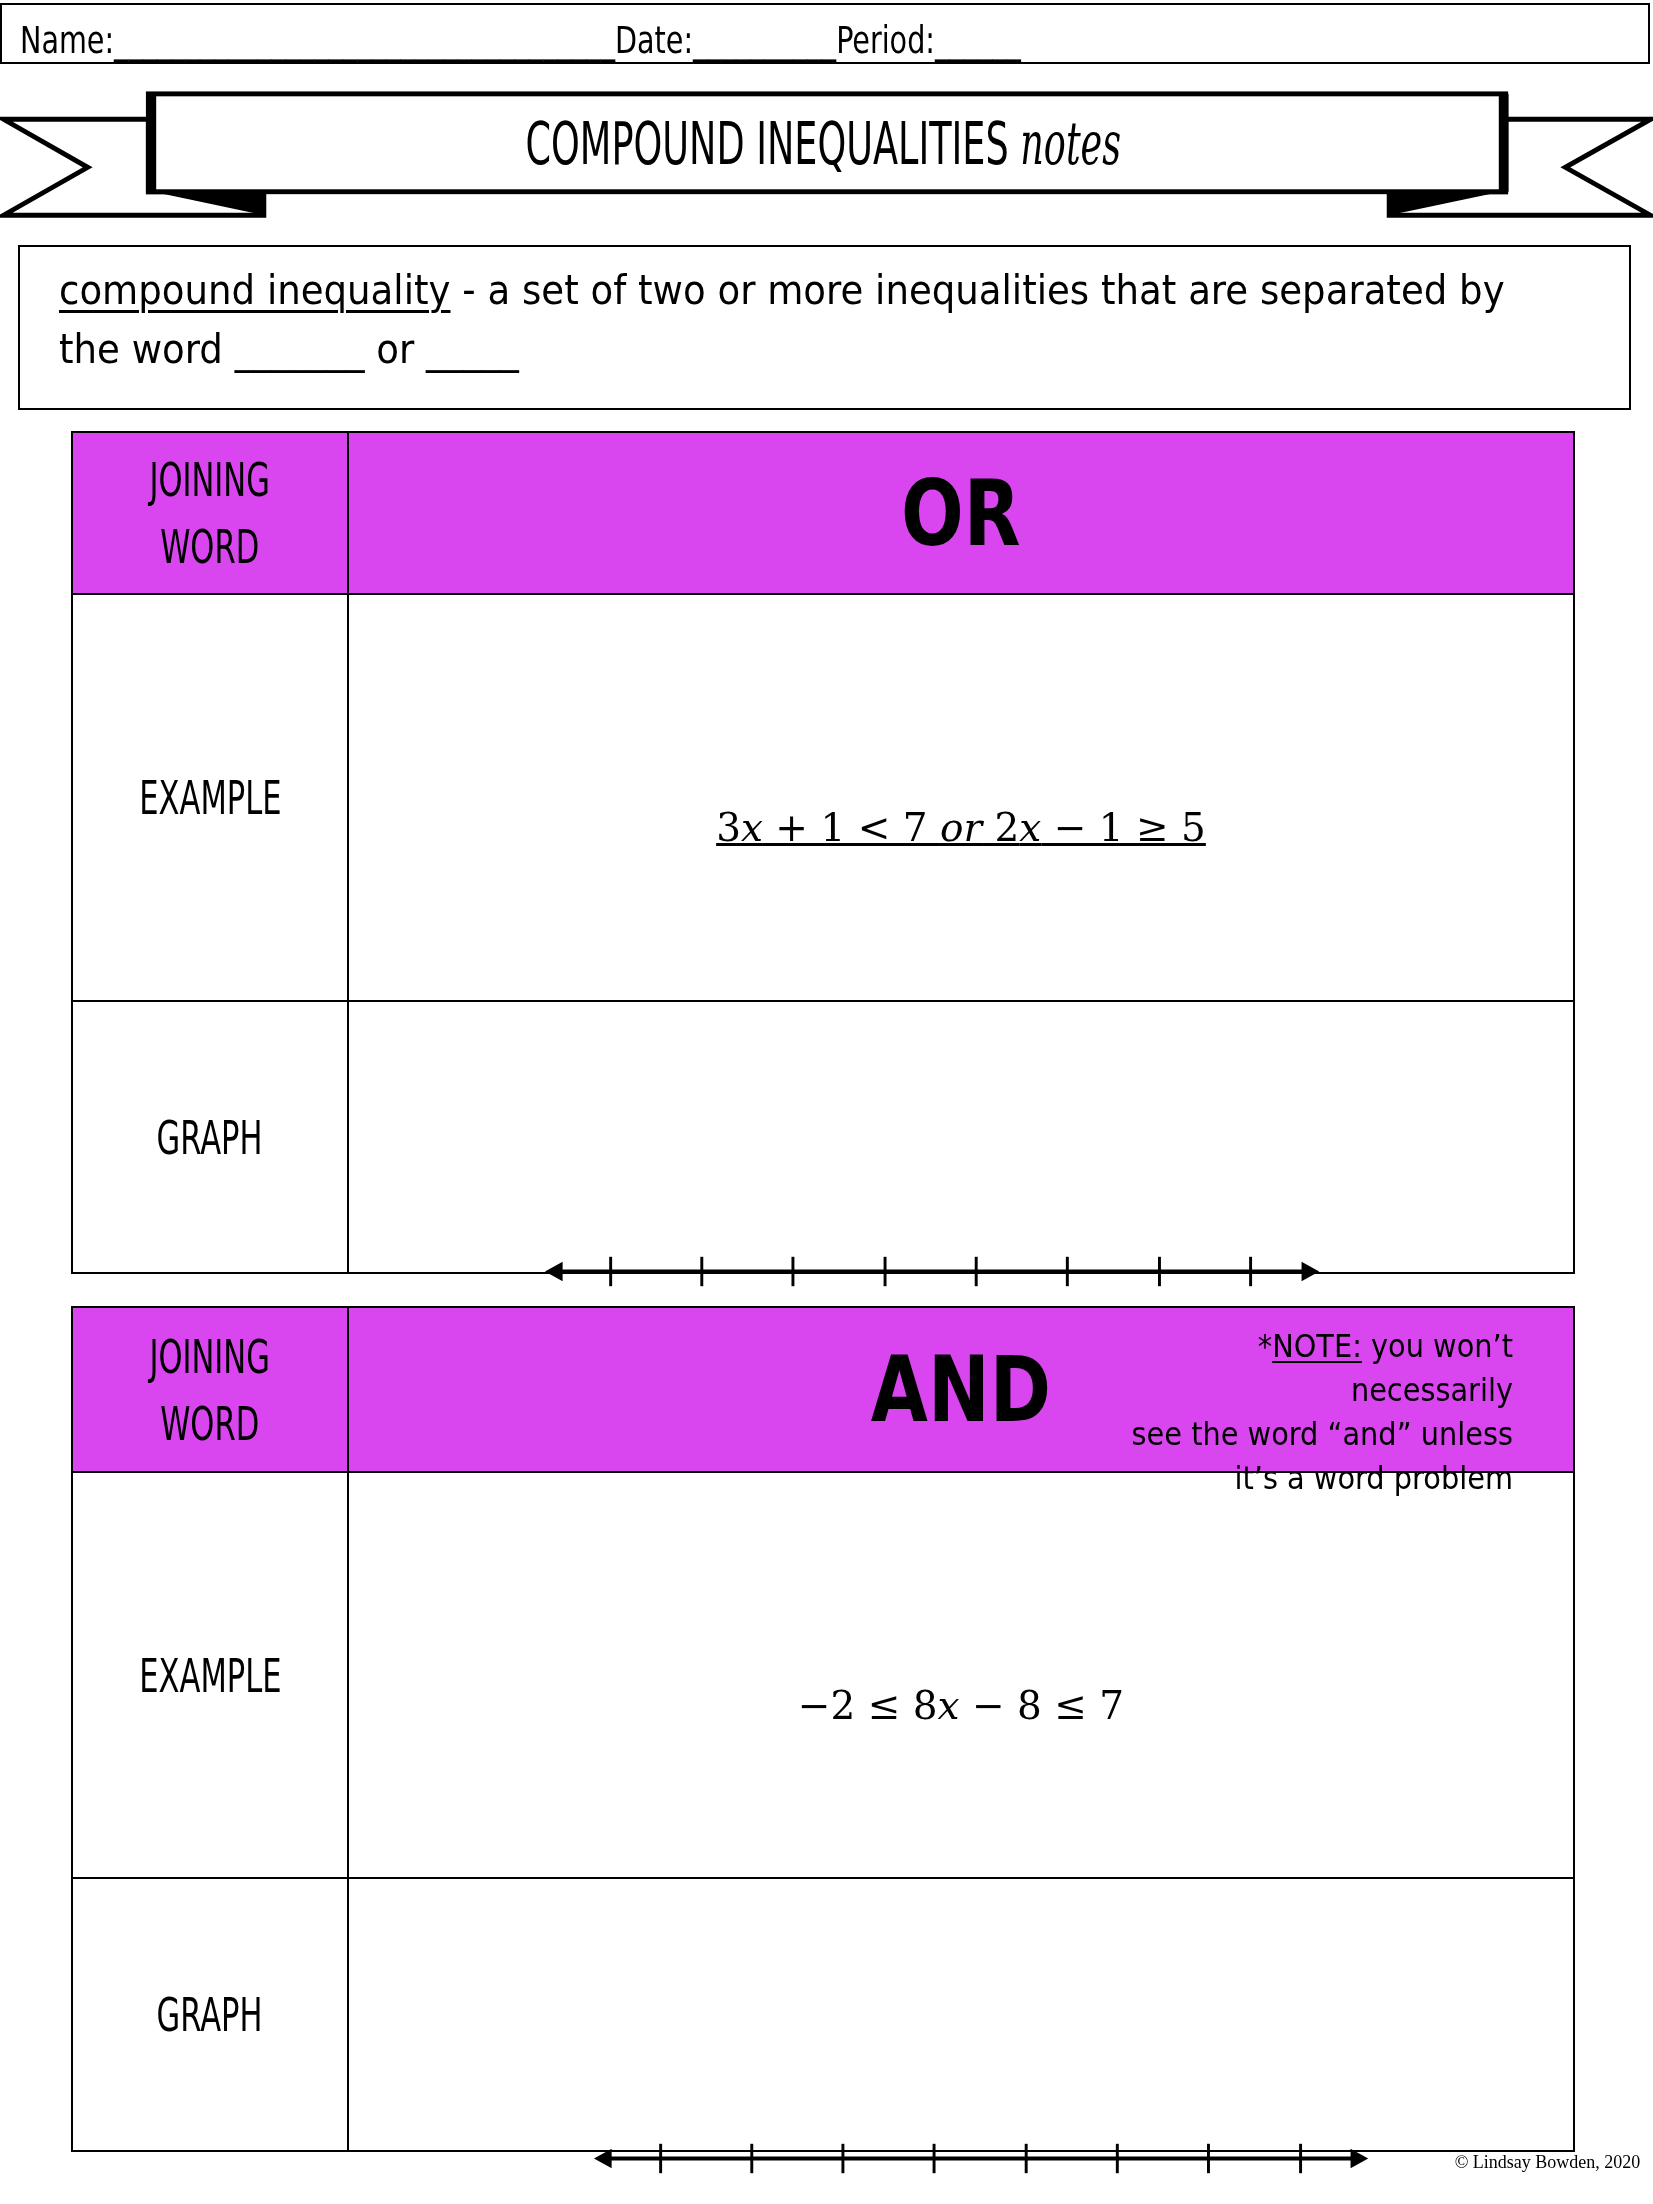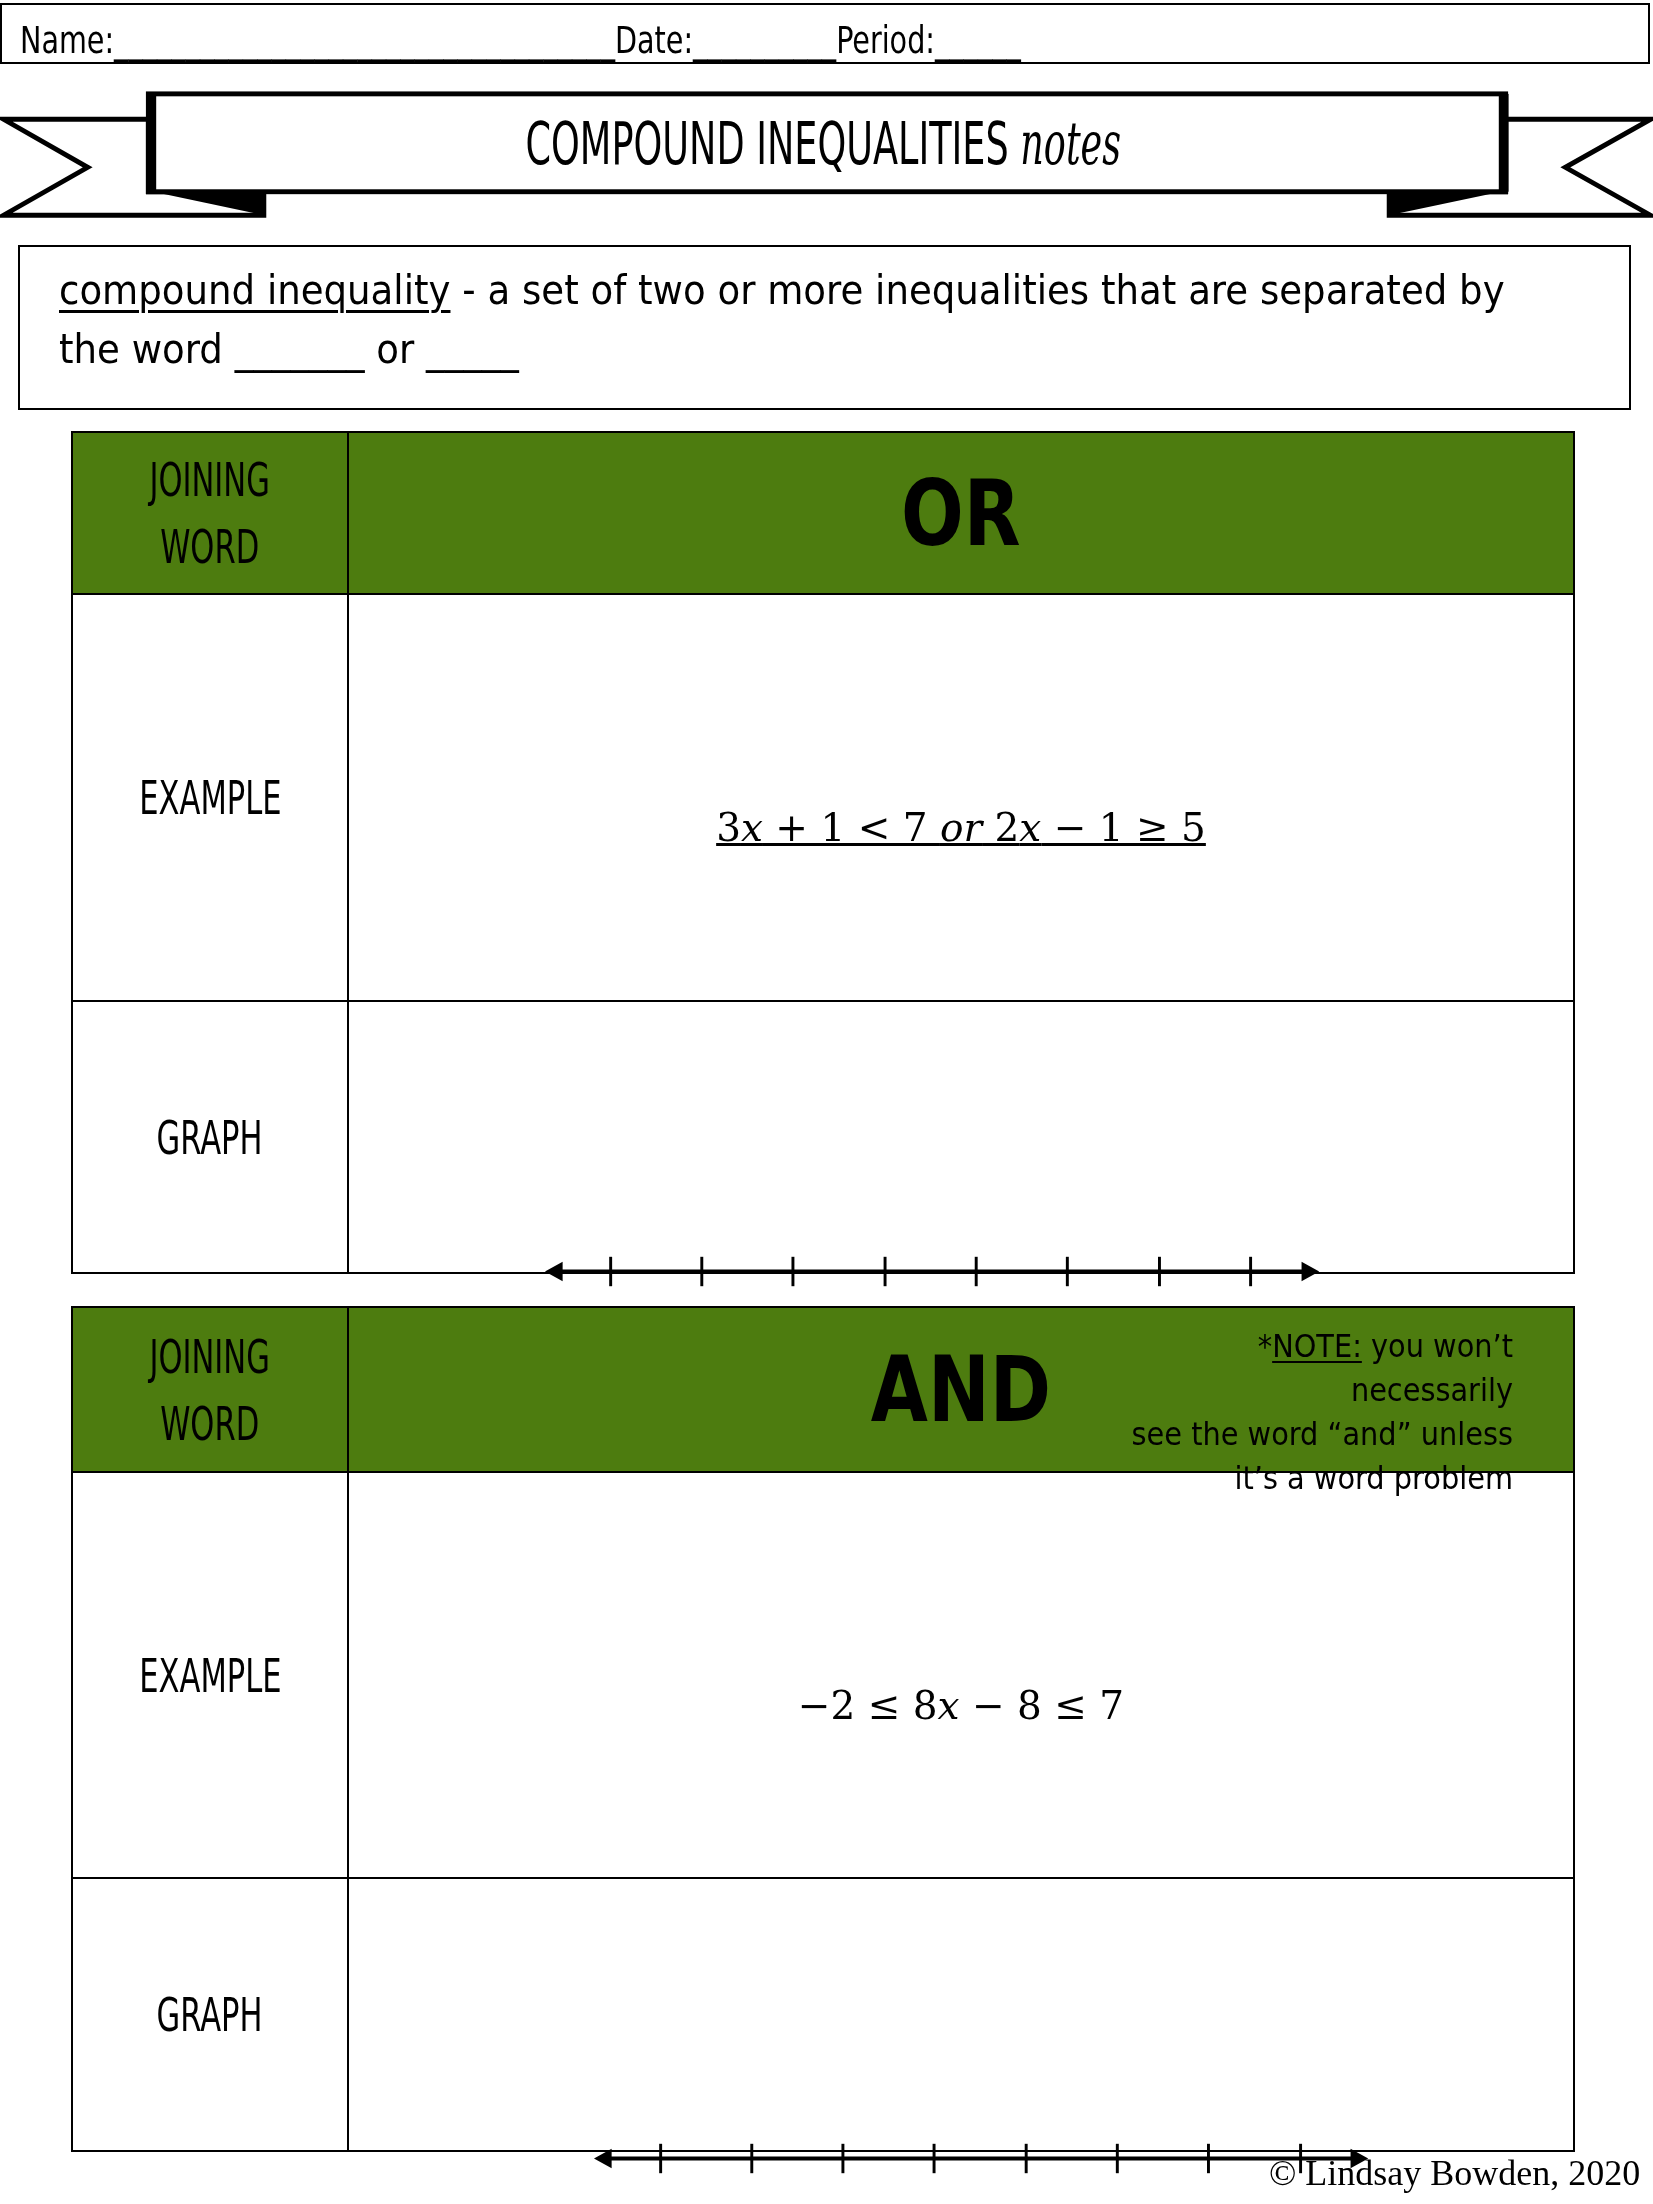--- a/index.html
+++ b/index.html
@@ -12,29 +12,29 @@
   .banner-title .main { display:inline-block; transform:scaleX(0.62); transform-origin:center; white-space:nowrap; font-weight:normal; }
   .banner-title .script { font-family:"DejaVu Serif", serif; font-style:italic; }
   .def-box { left:17.6px; top:245px; width:1613px; height:165px; border:2.9px solid #000; box-sizing:border-box; }
   .def-text { position:absolute; left:27.4px; top:13.7px; width:1568px; font-size:41px; line-height:59px; font-family:"DejaVu Sans", sans-serif; letter-spacing:0px;margin-left:12px; }
   .def-text .term { text-decoration:underline; text-decoration-thickness:2.9px; text-underline-offset:5.9px; }
   .def-inner { display:inline-block; transform:scaleX(0.905); transform-origin:left top; width:1725px; }
   table.notes { position:absolute; left:71px; width:1504px; border-collapse:collapse; table-layout:fixed; }
   table.notes td { border:2.9px solid #000; padding:0; }
   table.notes td.label { width:274px; text-align:center; font-size:47px; line-height:67px; }
   .label-text { display:inline-block; transform:scaleX(0.65); transform-origin:center; white-space:nowrap; }
-  table.notes tr.hdr td { background:#4d7c0f; }
+  table.notes tr.hdr td { background:#d946ef; }
   .joinword { font-size:90px; font-weight:bold; display:inline-block; transform:scaleX(0.82); font-family:"DejaVu Sans", sans-serif; }
   .eq { position:absolute; left:0; right:0; text-align:center; font-family:"DejaVu Serif", serif; font-size:39px; }
   .eq i { font-style:italic; }
   .note { position:absolute; right:37px; top:15.7px; width:461px; text-align:right; font-size:32px; line-height:44px; }
   .note .u { text-decoration:underline; text-decoration-thickness:2px; text-underline-offset:3.9px; }
   .note-inner { display:inline-block; transform:scaleX(0.9); }
   .cell-rel { position:relative; height:100%; }
-  .copyright { right:13.7px; top:2152px; font-family:"Liberation Serif", serif; font-size:36px;text-align:center; }
+  .copyright { right:13.7px; top:2152px; font-family:"Liberation Serif", serif; font-size:18px;text-align:center; }
 </style>
 </head>
 <body>
 
 <div class="abs name-box">
   <div class="name-line"><span>Name:</span><span>___________________________________</span><span>Date:</span><span>__________</span><span>Period:</span><span>______</span></div>
 </div>
 
 <svg class="abs banner-svg" width="1654" height="137" viewBox="0 90 1687 140">
 

